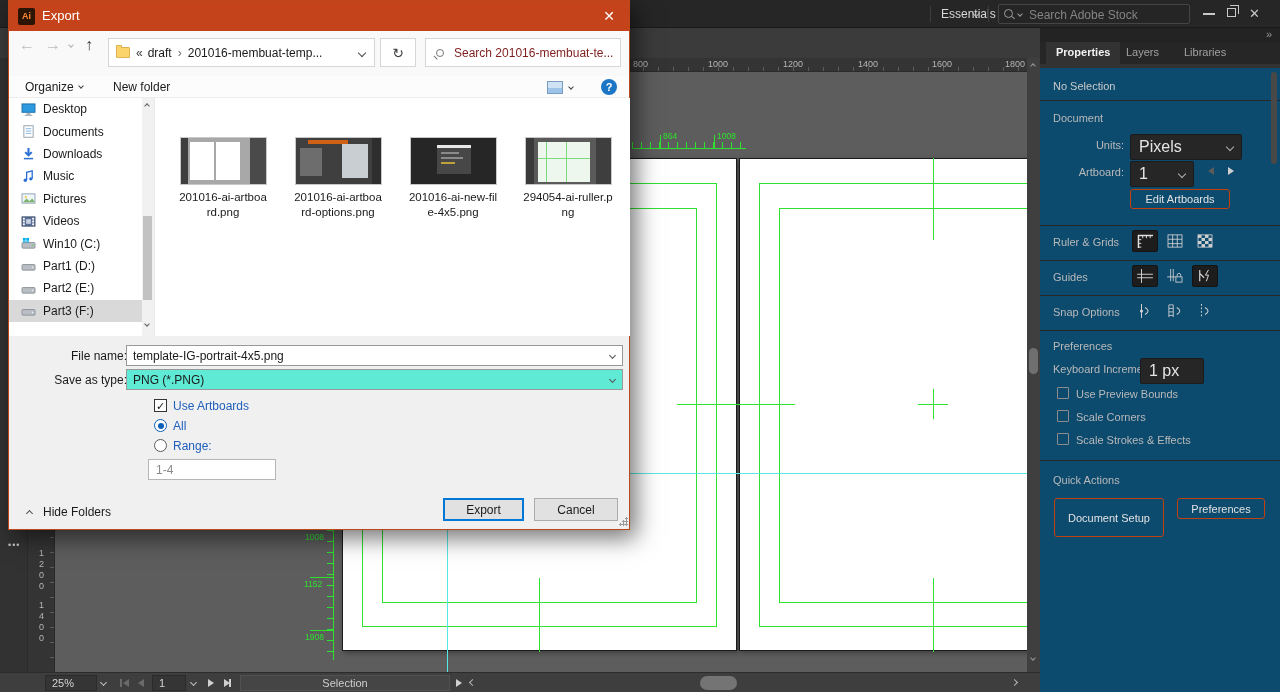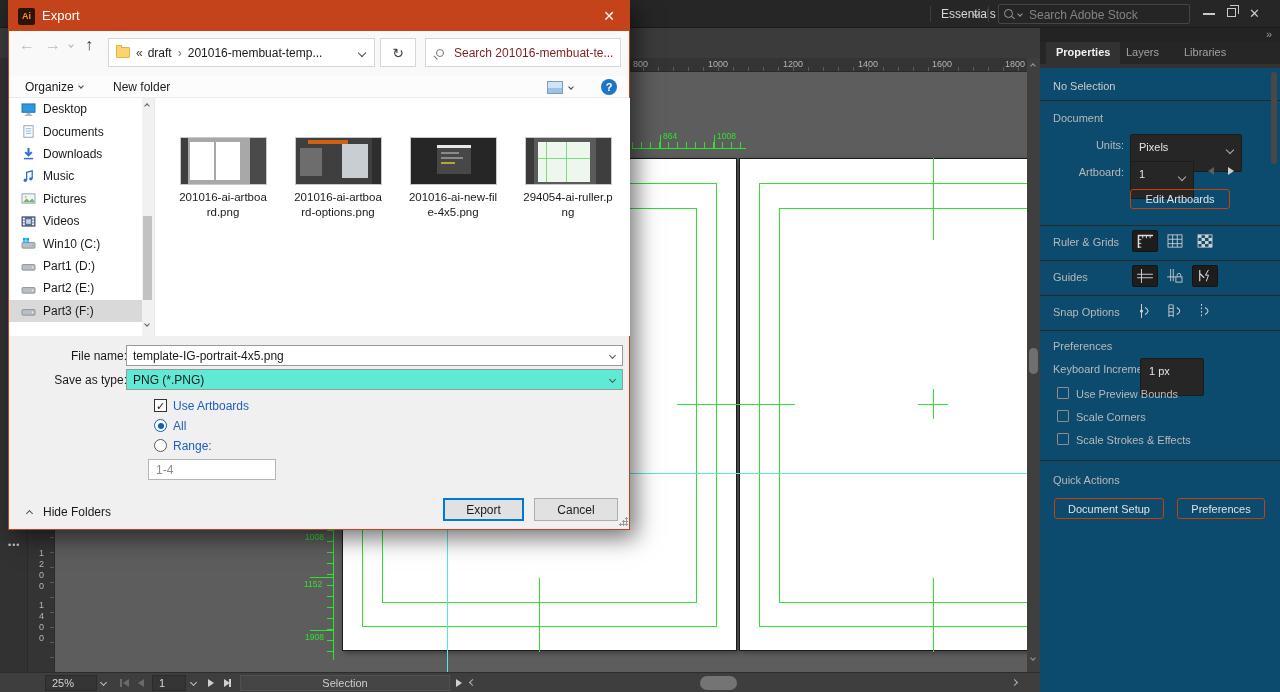--- a/index.html
+++ b/index.html
@@ -40,21 +40,21 @@
   .cyan { position:absolute; background:#55e8e4; }
   .vscroll { left:1027px; top:58px; width:13px; height:614px; background:#3f3f3f; }
   .statusbar { left:0; top:672px; width:1040px; height:20px; background:#3e3e3e; border-top:1px solid #2c2c2c;
       color:#cfcfcf; font-size:11px; }
   .sbox { position:absolute; top:2px; height:16px; background:#353535; border:1px solid #2b2b2b; color:#d3d3d3; }
   
   .panel { left:1040px; top:68px; width:240px; height:628px; background:#0c4a6e; color:#bdbdbd; font-size:11px; }
   .pdiv { position:absolute; left:0; width:240px; height:1px; background:#282828; }
   .plabel { position:absolute; color:#b9b9b9; }
   .pselect { position:absolute; background:#262626; border:1px solid #1b1b1b; border-radius:2px; color:#e4e4e4;
-      font-size:11px; display:flex; align-items:flex-end; padding:18px 8px; }
+      font-size:16px; display:flex; align-items:center; padding:12px 8px; }
   .pselect .cv { position:absolute; right:8px; color:#b0b0b0; }
   .pbtn { position:absolute; border:1px solid #c2410c; border-radius:3px; color:#e2e2e2; font-size:11px;
       display:flex; align-items:center; justify-content:center; background:transparent; }
   .ibtn { position:absolute; width:26px; height:22px; border-radius:2px; display:flex; align-items:center; justify-content:center; }
   .ibtn.pressed { background:#1d1d1d; border:1px solid #141414; }
   .pchk { position:absolute; width:12px; height:12px; border:1px solid #8d8d8d; border-radius:1px; background:transparent; }
   
   .dialog { left:8px; top:0; width:622px; height:530px; background:#f0f0f0; border:1px solid #bf4717;
       box-shadow:6px 8px 22px rgba(0,0,0,.55); font-size:12px; color:#1a1a1a; z-index:10; }
   .dtitle { position:absolute; left:0; top:0; width:100%; height:30px; background:#c5431a; color:#fff; }
@@ -290,21 +290,21 @@
   </div>
   <div class="pchk" style="left:17px;top:319px"></div>
   <div class="plabel" style="left:36px;top:320px">Use Preview Bounds</div>
   <div class="pchk" style="left:17px;top:342px"></div>
   <div class="plabel" style="left:36px;top:343px">Scale Corners</div>
   <div class="pchk" style="left:17px;top:365px"></div>
   <div class="plabel" style="left:36px;top:366px">Scale Strokes &amp; Effects</div>
   <div class="pdiv" style="top:392px"></div>
 
   <div class="plabel" style="left:13px;top:406px">Quick Actions</div>
-  <div class="pbtn" style="left:14px;top:430px;width:110px;height:21px">Document Setup</div>
+  <div class="pbtn" style="left:14px;top:430px;width:110px;height:39px">Document Setup</div>
   <div class="pbtn" style="left:137px;top:430px;width:88px;height:21px">Preferences</div>
   <div class="abs" style="left:231px;top:4px;width:6px;height:92px;background:#484848;border-radius:3px"></div>
 </div>
 
 <div class="abs dialog">
 
   <div class="dtitle">
     <div class="aiicon">Ai</div>
     <span style="position:absolute;left:33px;top:7px;font-size:13px">Export</span>
     <span style="position:absolute;right:14px;top:7px;font-size:14px">✕</span>

